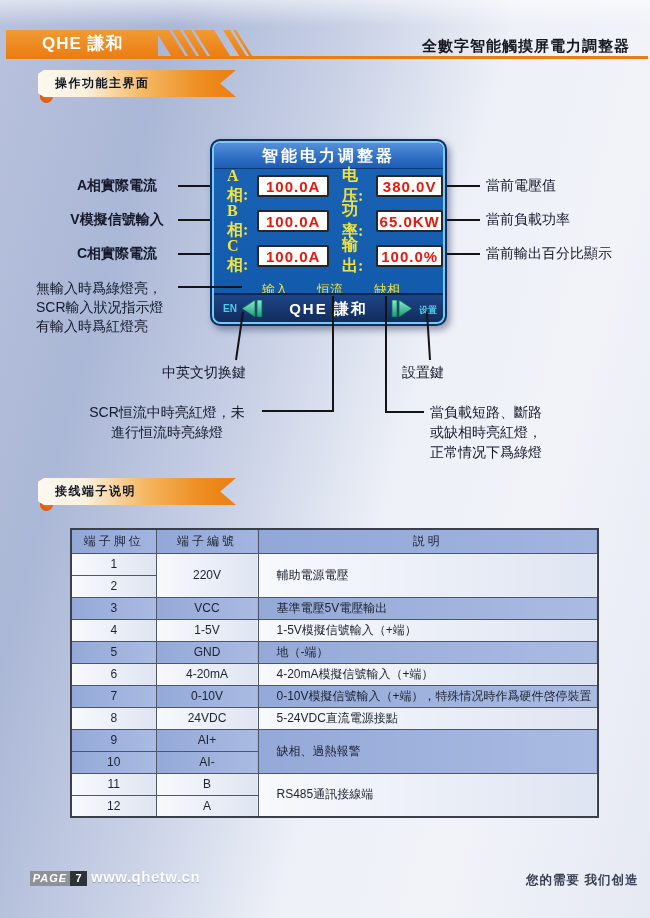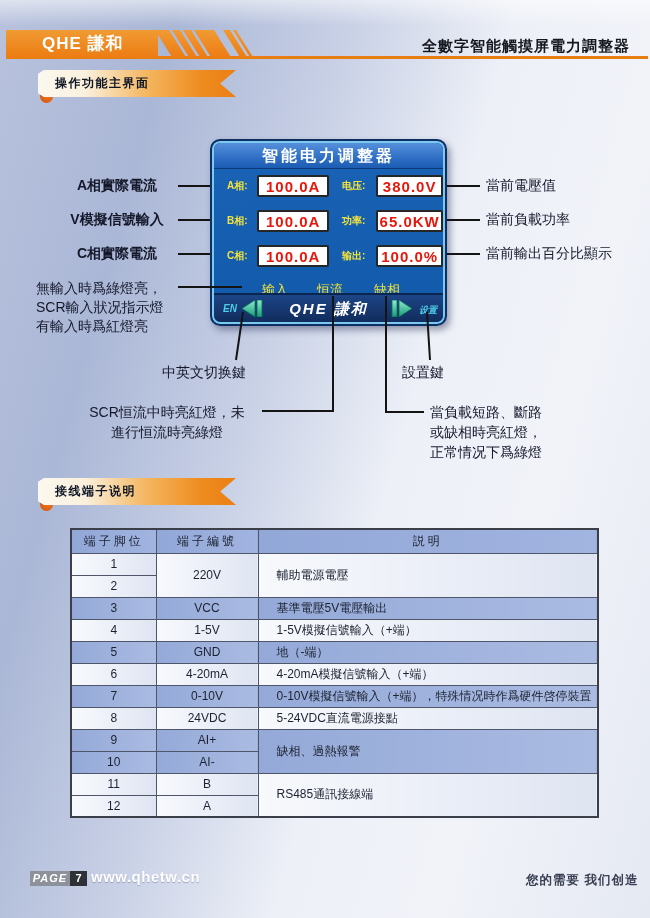--- a/index.html
+++ b/index.html
@@ -35,31 +35,31 @@
 
   
   .screen{position:absolute;left:210px;top:139px;width:237px;height:187px;box-sizing:border-box;
     border:2px solid #0d2f63;border-radius:10px;background:linear-gradient(180deg,#1b63b6 0%,#1159a9 100%);
     box-shadow:inset 0 0 0 2px #7cc9ef,3px 4px 7px rgba(35,45,85,.45);z-index:10;}
   .screen-title{position:absolute;left:2px;right:2px;top:2px;height:26px;line-height:26px;text-align:center;
     color:#fff;font-weight:bold;font-size:16px;letter-spacing:3px;
     background:linear-gradient(180deg,#5690dc 0%,#2e6ec4 60%,#1c5db3 100%);
     border-radius:7px 7px 0 0;border-bottom:1px solid #0c3a78;box-sizing:border-box;}
   .srow{position:absolute;left:2px;right:2px;height:22px;display:flex;align-items:center;padding-left:13px;box-sizing:border-box;}
-  .slabel{color:#f2e33c;font-weight:bold;font-size:10px;}
+  .slabel{color:#f2e33c;font-weight:bold;font-size:16px;font-family:Liberation Serif, serif;}
   .l1{width:31px;}
   .l2{width:35px;margin-left:13px;}
   .vbox{background:#fff;border:2px solid #262626;border-radius:2px;color:#e8170c;font-weight:bold;font-size:15px;
     height:22px;box-sizing:border-box;display:flex;align-items:center;justify-content:center;letter-spacing:1px;}
   .v1{width:73px;}
   .v2{width:68px;}
   .status-item{position:absolute;color:#f2e33c;font-weight:normal;font-size:13px;top:140px;}
   .bottom-bar{position:absolute;left:2px;right:2px;bottom:2px;height:29px;
     background:linear-gradient(180deg,#1d4587,#112c5d);border-top:2px solid #0a2550;
-    border-radius:0 0 7px 7px;box-sizing:border-box;font-style:italic;}
+    border-radius:0 0 7px 7px;box-sizing:border-box;}
   .en-label{position:absolute;left:9px;top:8px;font-size:10px;font-weight:bold;color:#4ccde9;}
   .set-label{position:absolute;right:6px;top:9px;font-size:9px;font-weight:bold;color:#4ccde9;}
   .arrow{position:absolute;top:5px;width:22px;height:17px;}
   .arrow-l{left:27px;}
   .arrow-r{right:30px;}
   .brand{position:absolute;left:0;right:0;top:5px;text-align:center;color:#fff;font-weight:bold;font-size:15px;letter-spacing:2px;}
 
   
   .co{position:absolute;font-size:14px;color:#14182a;z-index:20;}
   .co-r{text-align:center;font-weight:bold;}

